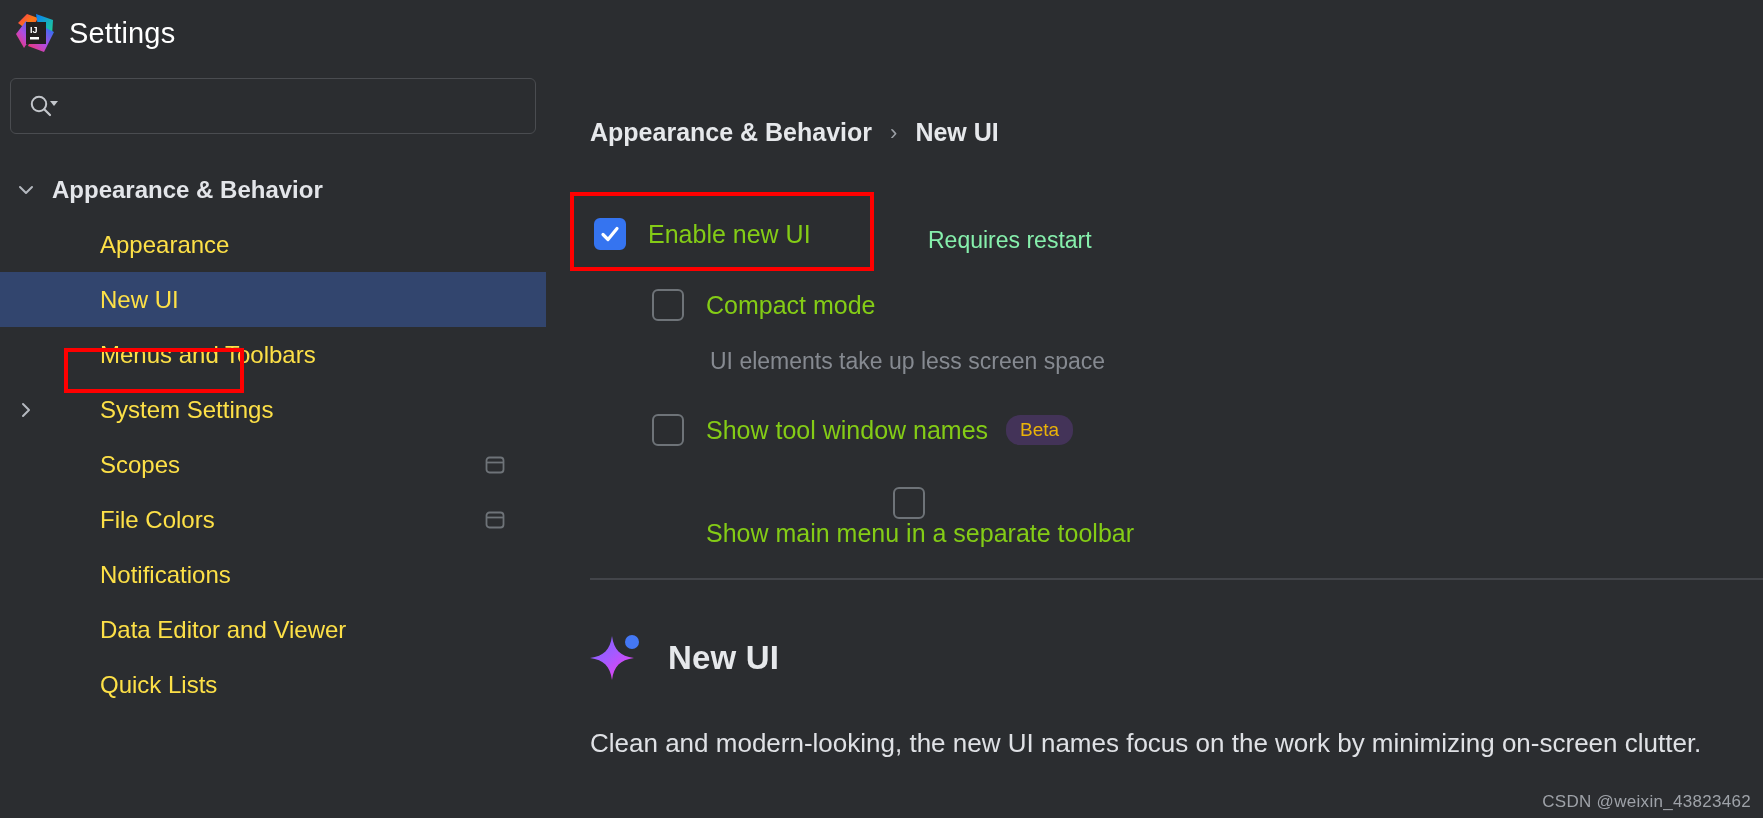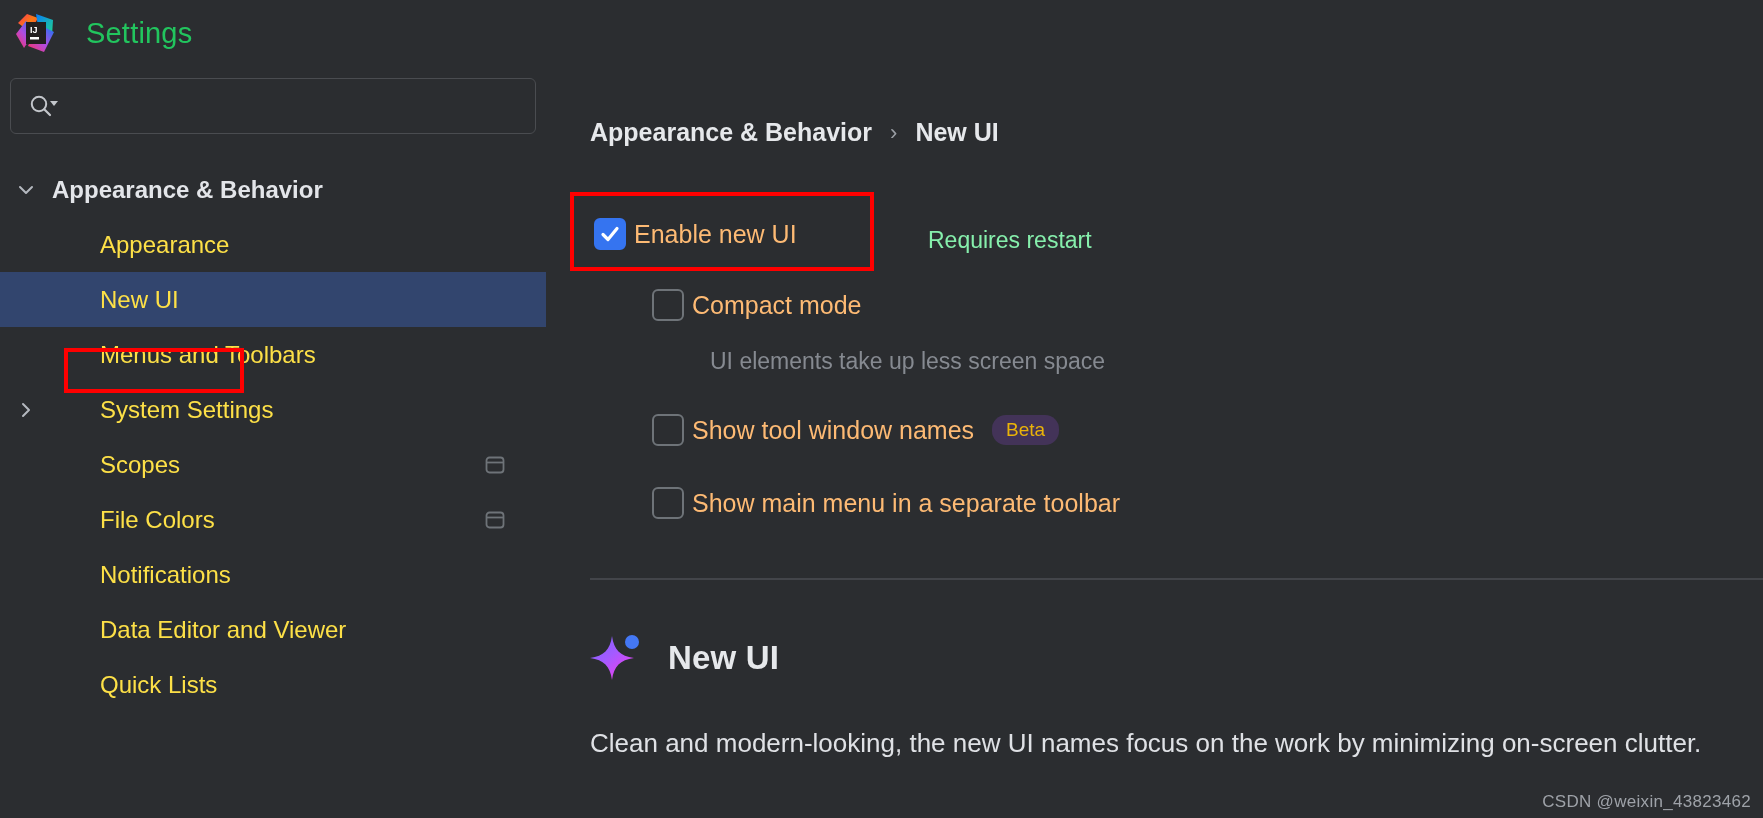--- a/index.html
+++ b/index.html
@@ -30,22 +30,22 @@
   .app-logo {
     width: 42px;
     height: 42px;
     position: relative;
     flex: 0 0 auto;
   }
   .app-logo svg { display: block; }
 
   .app-title {
     font-size: 29px;
-    color: #22c55e;
-    margin-left: 30px;
+    color: #ffffff;
+    margin-left: 13px;
     letter-spacing: .2px;
   }
 
   
   .workspace {
     display: flex;
     height: 752px;
     align-items: stretch;
   }
 
@@ -176,22 +176,22 @@
     background: transparent;
   }
   .cb.checked {
     background: #3574F0;
     border: 2px solid #3574F0;
   }
   .cb.checked svg { display: block; }
 
   .opt-label {
     font-size: 25px;
-    color: #fdba74;
-    margin-left: 8px;
+    color: #84cc16;
+    margin-left: 22px;
     white-space: nowrap;
   }
 
   .opt-note {
     font-size: 23px;
     color: #86efac;
     white-space: nowrap;
   }
 
   .hint {
@@ -405,21 +405,21 @@
   <span class="opt-label">Compact mode</span>
 </div>
 <div class="hint" style="left:710px; top:348px;">UI elements take up less screen space</div>
 
 <div class="opt-row" style="left:652px; top:414px;">
   <span class="cb unchecked"></span>
   <span class="opt-label">Show tool window names</span>
   <span class="badge">Beta</span>
 </div>
 
-<div class="opt-row" style="left:652px; top:487px;">
+<div class="opt-row" style="left:684px; top:487px;flex-direction:column;">
   <span class="cb unchecked"></span>
   <span class="opt-label">Show main menu in a separate toolbar</span>
 </div>
 
 <div class="divider"></div>
 
 <div class="section-head">
   <span class="spark">
     <svg width="56" height="56" viewBox="0 0 56 56" xmlns="http://www.w3.org/2000/svg">
       <defs>

